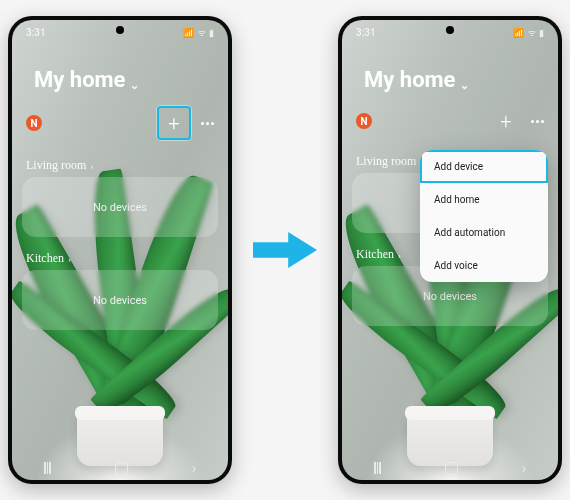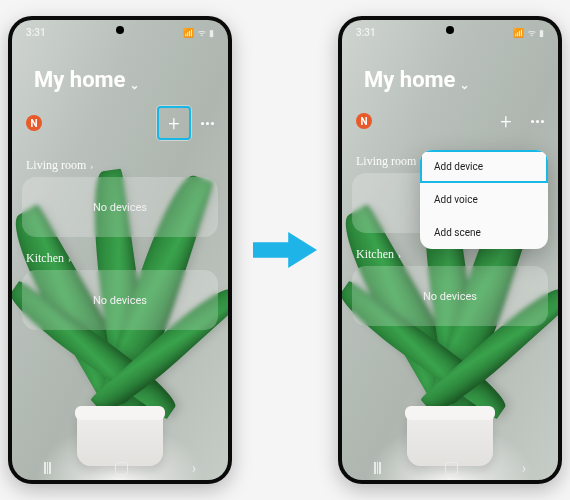--- a/index.html
+++ b/index.html
@@ -325,22 +325,23 @@
     <div class="section-label">
       <span>Kitchen</span>
       <span class="chev">›</span>
     </div>
     <div class="card">
       <span>No devices</span>
     </div>
 
     <div class="menu">
       <div class="menu-item hl">Add device</div>
+      <div class="menu-item">Add home</div>
+      <div class="menu-item">Add automation</div>
       <div class="menu-item">Add voice</div>
-      <div class="menu-item">Add scene</div>
     </div>
 
     <div class="navbar">
       <div class="nav-recent">
           <i></i>
           <i></i>
           <i></i>
         </div>
       <div class="nav-home"></div>
       <div class="nav-back">‹</div>

